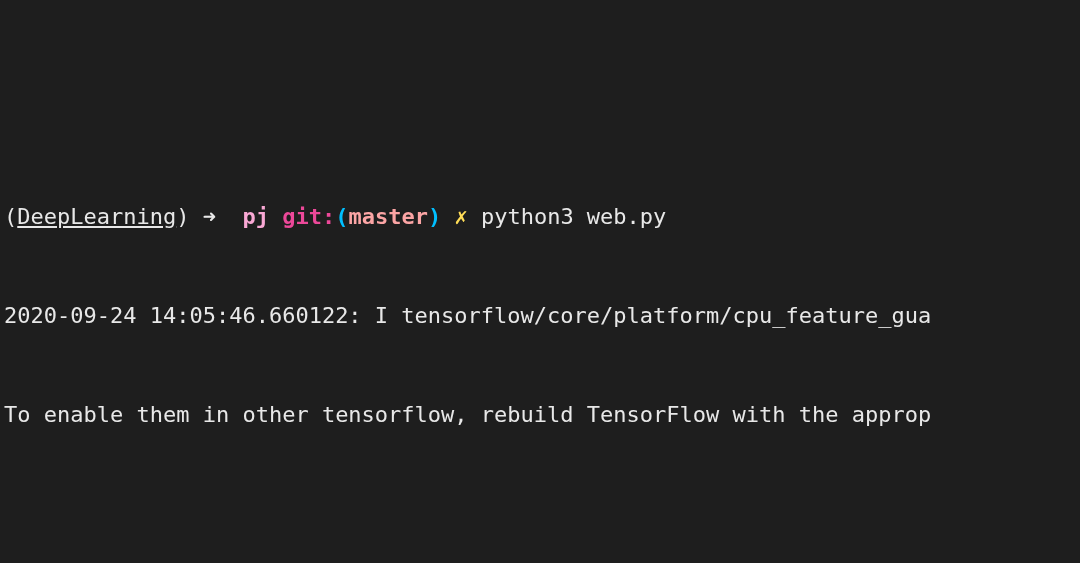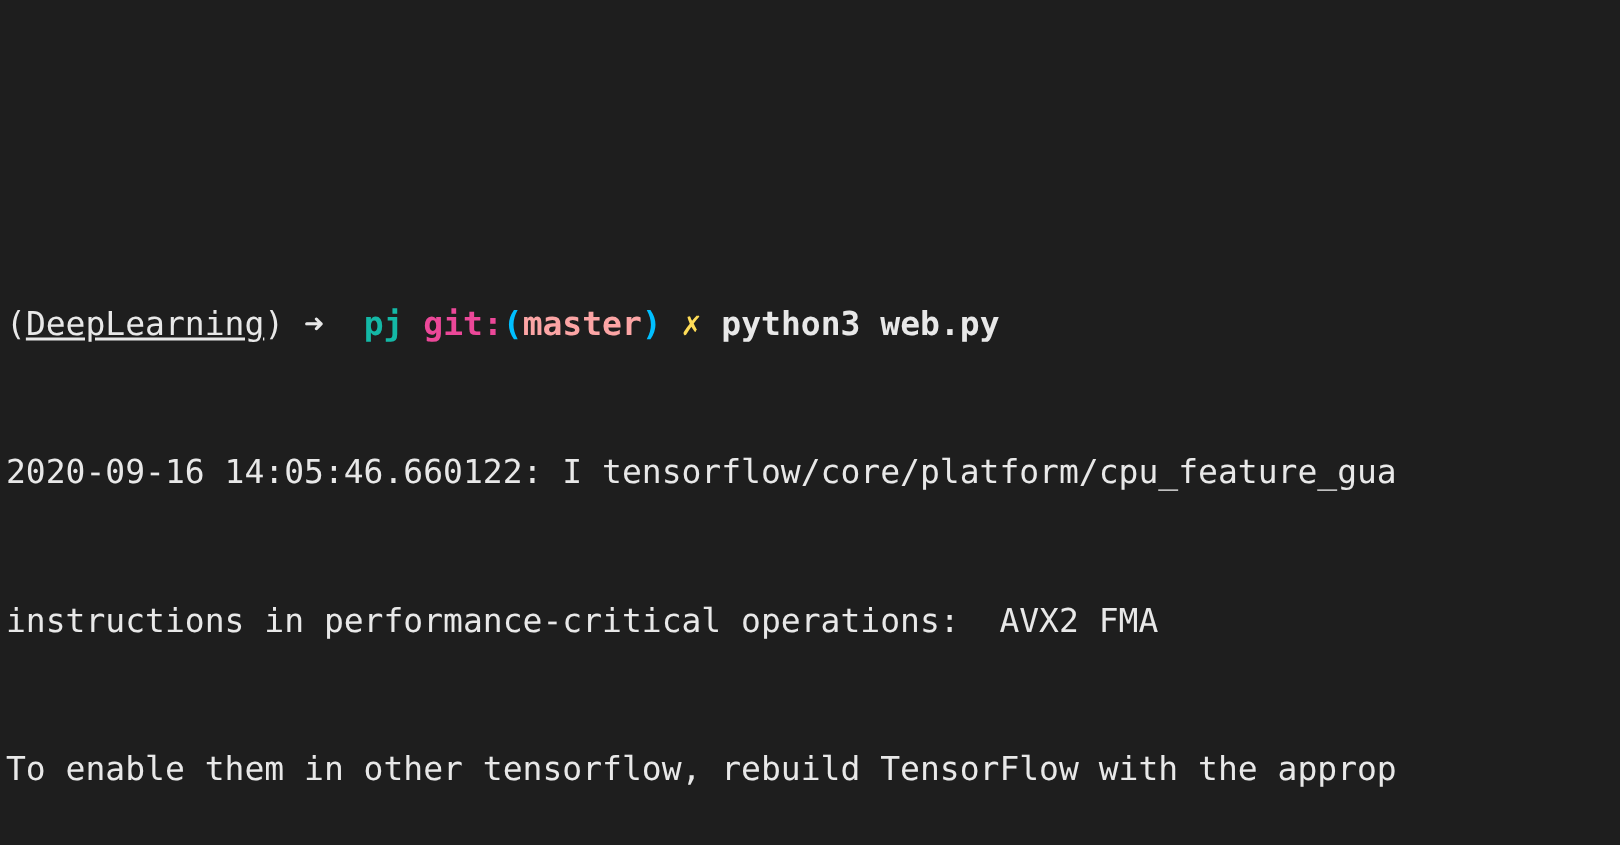--- a/index.html
+++ b/index.html
@@ -31,56 +31,54 @@
       color: #e8e8e8;
     }
     .env-name {
       color: #e8e8e8;
       text-decoration: underline;
     }
     .arrow {
       color: #e8e8e8;
     }
     .pj {
-      color: #14b8a6;
+      color: #f9a8d4;
       font-weight: bold;
     }
     .git-label {
       color: #ec4899;
       font-weight: bold;
     }
     .git-paren {
       color: #00bfff;
       font-weight: bold;
     }
     .branch {
       color: #fca5a5;
       font-weight: bold;
     }
     .dirty {
       color: #ffdd57;
       font-weight: bold;
     }
     .cmd {
       color: #e8e8e8;
-      font-weight: bold;
     }
     .output-line {
       color: #e8e8e8;
     }
   </style>
 </head>
 <body>
 
 
 
 <div class="terminal">
   <div class="prompt-line"><span class="env-paren">(</span><span class="env-name">DeepLearning</span><span class="env-paren">)</span><span class="arrow"> ➜  </span><span class="pj">pj</span><span> </span><span class="git-label">git:</span><span class="git-paren">(</span><span class="branch">master</span><span class="git-paren">)</span><span> </span><span class="dirty">✗</span><span> </span><span class="cmd">python3 web.py</span></div>
-  <div class="output-line">2020-09-16 14:05:46.660122: I tensorflow/core/platform/cpu_feature_gua</div>
-  <div class="output-line">instructions in performance-critical operations:  AVX2 FMA</div>
+  <div class="output-line">2020-09-24 14:05:46.660122: I tensorflow/core/platform/cpu_feature_gua</div>
   <div class="output-line">To enable them in other tensorflow, rebuild TensorFlow with the approp</div>
   
   
   
   
 </div>
 
 
 
 

